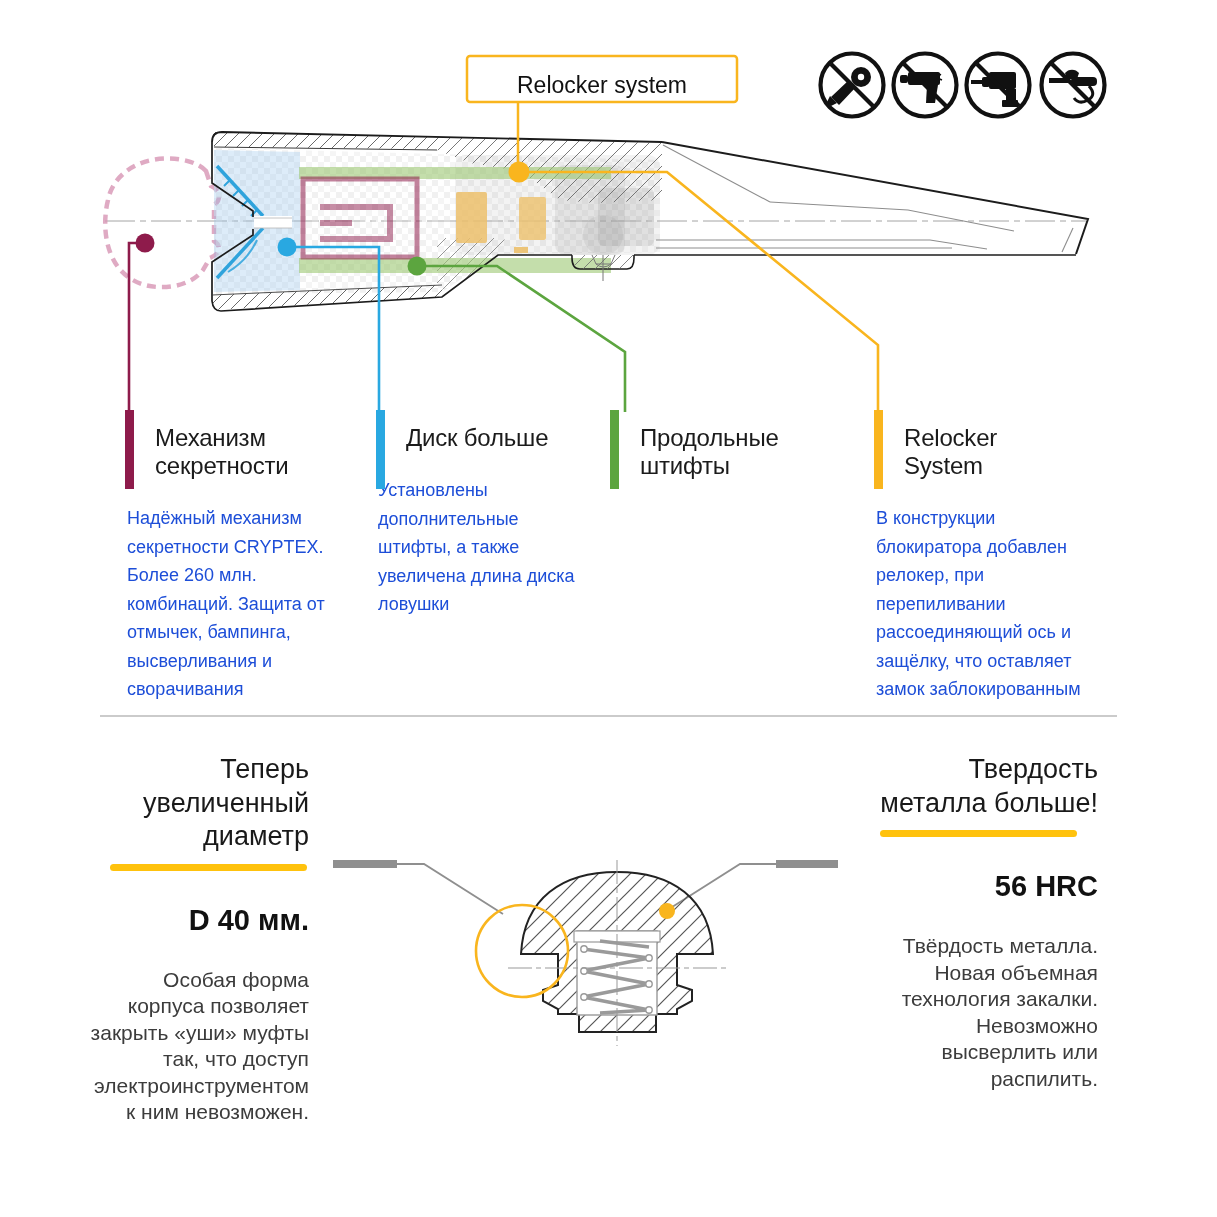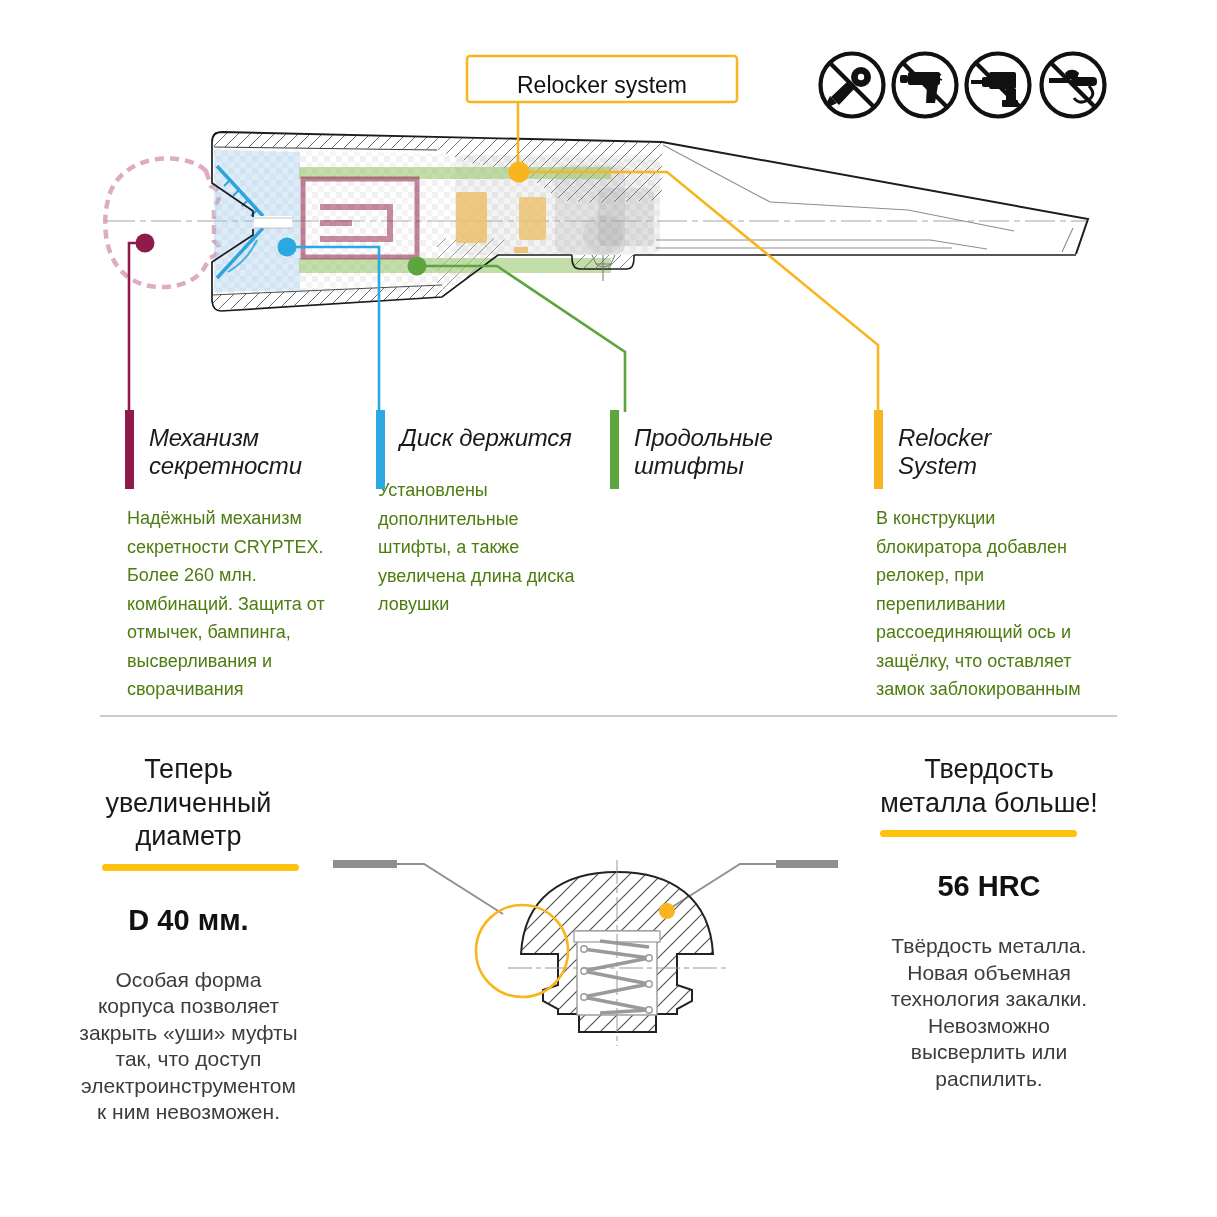--- a/index.html
+++ b/index.html
@@ -3,30 +3,30 @@
 <meta charset="utf-8">
 <style>
   html,body{margin:0;padding:0;background:#fff;}
   .page{position:relative;width:1217px;height:1151px;background:#fff;overflow:hidden;
         font-family:"Liberation Sans",sans-serif;color:#1a1a1a;}
   svg text{font-family:"Liberation Sans",sans-serif;}
 
   
   .feature{position:absolute;top:410px;width:216px;}
   .feature-bar{position:absolute;left:0;top:0;width:9px;height:79px;}
-  .feature-title{margin:14px 0 0 24px;font-size:24px;line-height:28px;max-width:176px;
-                 color:#1b1b1b;letter-spacing:-0.2px;font-style:italic;}
-  .feature-body{margin:24px 0 0 2px;font-size:18px;line-height:28.5px;color:#4d7c0f;max-width:207px;}
+  .feature-title{margin:14px 0 0 30px;font-size:24px;line-height:28px;max-width:176px;
+                 color:#1b1b1b;letter-spacing:-0.2px;}
+  .feature-body{margin:24px 0 0 2px;font-size:18px;line-height:28.5px;color:#1d4ed8;max-width:207px;}
 
   .divider{position:absolute;left:100px;top:715px;width:1017px;height:2px;background:#cbcbcb;}
 
   
   .block{position:absolute;top:753px;}
-  .block-left{left:76px;width:225px;text-align:center;}
-  .block-right{left:880px;width:218px;text-align:center;}
+  .block-left{left:84px;width:225px;text-align:right;}
+  .block-right{left:880px;width:218px;text-align:right;}
   .block-heading{font-size:27px;line-height:33.5px;font-weight:400;color:#191919;}
   .underline{height:7px;width:197px;border-radius:3.5px;background:#FFC20D;margin-top:10px;}
   .block-left .underline{margin-left:auto;margin-right:2px;}
   .block-right .underline{margin-left:0;}
   .block-value{font-size:29px;font-weight:700;color:#111;margin-top:33px;}
   .block-body{font-size:21px;line-height:26.5px;color:#3c3c3c;margin-top:30px;}
 </style>
 </head>
 <body>
 
@@ -170,21 +170,21 @@
   </svg>
 
   
   <div class="feature" style="left:125px">
     <div class="feature-bar" style="background: rgb(142, 27, 75);"></div>
     <div class="feature-title">Механизм секретности</div>
     <div class="feature-body">Надёжный механизм секретности CRYPTEX. Более 260 млн. комбинаций. Защита от отмычек, бампинга, высверливания и сворачивания</div>
   </div>
   <div class="feature" style="left:376px">
     <div class="feature-bar" style="background: rgb(41, 168, 225);"></div>
-    <div class="feature-title">Диск держится</div>
+    <div class="feature-title">Диск больше</div>
     <div class="feature-body">Установлены дополнительные штифты, а также увеличена длина диска ловушки</div>
   </div>
   <div class="feature" style="left:610px">
     <div class="feature-bar" style="background: rgb(92, 165, 63);"></div>
     <div class="feature-title">Продольные штифты</div>
   </div>
   <div class="feature" style="left:874px">
     <div class="feature-bar" style="background: rgb(249, 181, 30);"></div>
     <div class="feature-title">Relocker System</div>
     <div class="feature-body">В конструкции блокиратора добавлен релокер, при перепиливании рассоединяющий ось и защёлку, что оставляет замок заблокированным</div>

